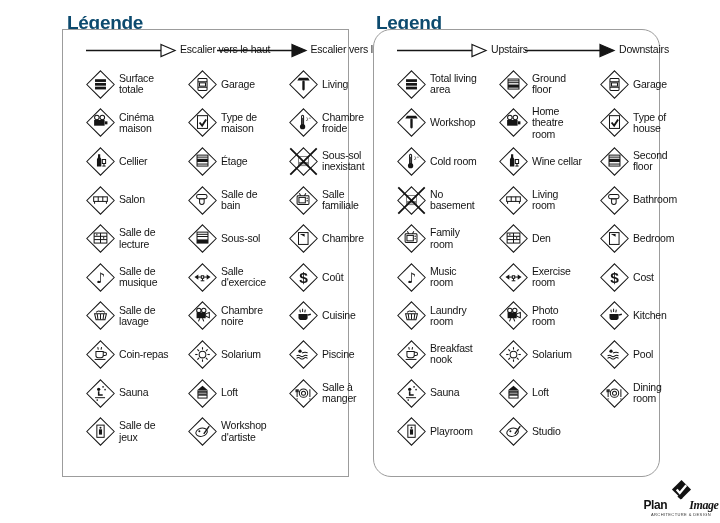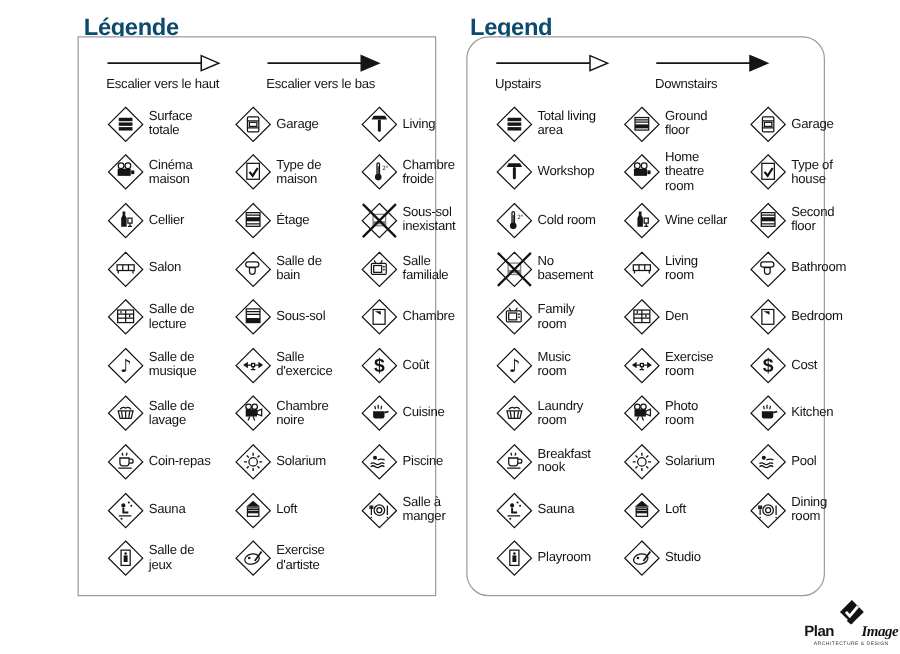--- a/index.html
+++ b/index.html
@@ -16,21 +16,21 @@
   #title-fr{left:67px;}
   #title-en{left:376px;}
   .panel{
     position:absolute;top:29px;width:287px;height:448px;
     border:1px solid #9c9c9c;background:#ffffff;box-sizing:border-box;
     padding:13px 20px 0 22px;
   }
   #panel-fr{left:62px;}
   #panel-en{left:373px;border-radius:18px;}
   .arrow-row{display:flex;gap:16px;margin-bottom:7px;}
-  .arrow-item{display:flex;flex-direction:column;gap:3px;min-width:112px;}
+  .arrow-item{display:flex;flex-direction:row;gap:3px;min-width:112px;}
   .arrow-item svg{display:block;}
   .arrow-label{font-size:10.5px;letter-spacing:-0.2px;white-space:nowrap;}
   .grid{
     display:grid;grid-template-columns:86px 85px 1fr;
     grid-auto-rows:38.6px;column-gap:16px;
   }
   .item{display:flex;align-items:center;}
   .item .icon{flex:0 0 31px;height:31px;}
   .item .label{
     font-size:10.5px;line-height:1.07;letter-spacing:-0.2px;
@@ -365,21 +365,21 @@
           </svg></span>
         <span class="label">Salle de jeux</span>
       </div>
       <div class="item">
         <span class="icon"><svg width="31" height="31" viewBox="0 0 34 34">
             <path d="M17 2 L32 17 L17 32 L2 17 Z" fill="#ffffff" stroke="#151515" stroke-width="1.1"></path>
             <ellipse class="o" cx="16" cy="17.8" rx="6.4" ry="4.4" transform="rotate(-14 16 17.8)"></ellipse>
             <circle class="f" cx="13.6" cy="16.8" r="1.1"></circle>
             <line x1="18.4" y1="19.6" x2="24.4" y2="11.2" stroke="#151515" stroke-width="1.5"></line>
           </svg></span>
-        <span class="label">Exercise d'artiste</span>
+        <span class="label">Workshop d'artiste</span>
       </div>
     </div>
 </div>
 
 <div class="panel" id="panel-en">
   <div class="arrow-row">
       <div class="arrow-item">
         <span>
           <svg width="92" height="15" viewBox="0 0 92 15">
             <line x1="1" y1="7.5" x2="76" y2="7.5" stroke="#151515" stroke-width="1.4"></line>

